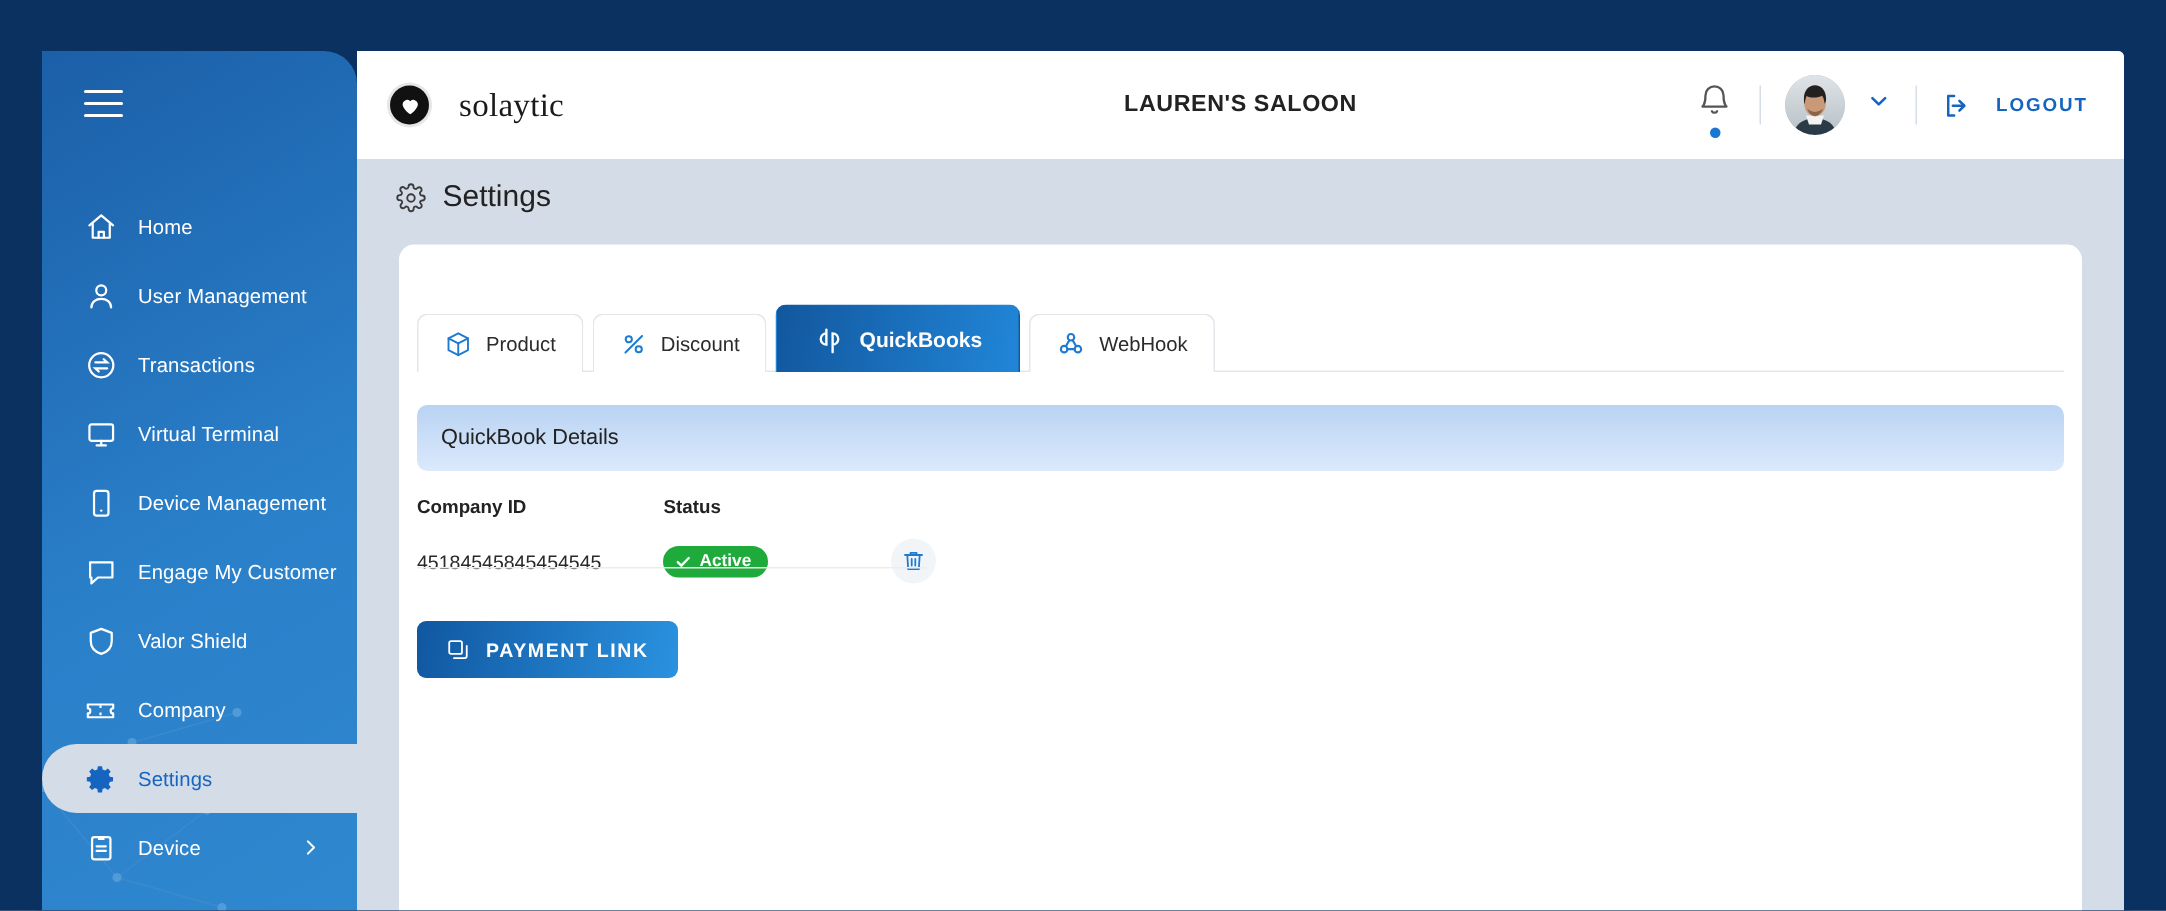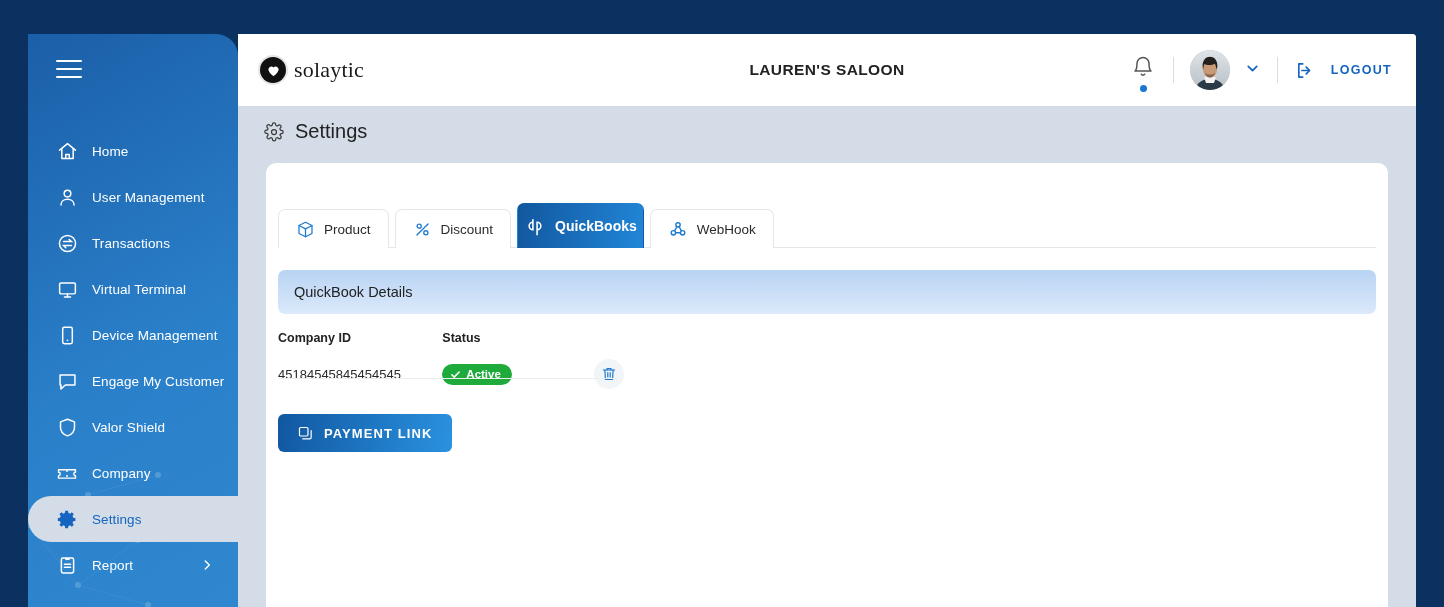--- a/index.html
+++ b/index.html
@@ -78,21 +78,21 @@
     display: flex; align-items: center;
   }
   #brand { display: flex; align-items: center; margin-left: 22px; }
   #brand-mark {
     width: 26px; height: 26px; border-radius: 50%;
     background: #111; display: flex; align-items: center; justify-content: center;
     box-shadow: 0 0 0 2px #e6e6e6;
   }
   #brand-name {
     font-family: "Liberation Serif", serif;
-    font-size: 22px; color: #1a1a1a; margin-left: 8px; letter-spacing: .2px;
+    font-size: 22px; color: #1a1a1a; margin-left: 20px; letter-spacing: .2px;
   }
   #store-title {
     position: absolute; left: 0; right: 0; text-align: center;
     font-size: 15.5px; font-weight: bold; color: #222; letter-spacing: .4px;
   }
   #topbar-right {
     position: absolute; right: 24px; top: 0; height: 72px;
     display: flex; align-items: center; gap: 0;
   }
   .tb-sep { width: 1px; height: 26px; background: #d7dde4; margin: 0 16px; }
@@ -135,21 +135,21 @@
     display: flex; align-items: center; gap: 9px;
     height: 39px; padding: 0 17px;
     background: #fff; border: 1px solid #e3e7ec;
     border-top-left-radius: 7px; border-top-right-radius: 7px;
     border-bottom: none;
     font-size: 13.5px; color: #2b2b2b; cursor: pointer; white-space: nowrap;
   }
   .tab.active {
     background: linear-gradient(100deg, #12579e 0%, #2186d8 100%);
     color: #fff; font-weight: bold; border-color: transparent;
-    height: 45px; padding: 0 6px; font-size: 14px;
+    height: 45px; padding: 0 24px; font-size: 14px;
   }
   .tab-ico { display: flex; align-items: center; }
   #tabs-underline {
     position: absolute; left: 12px; top: 84px; width: 1098px; height: 1px;
     background: #e3e7ec;
   }
 
   
   #banner {
     position: absolute; left: 12px; top: 107px;
@@ -325,21 +325,21 @@
       </div>
 
       <div class="nav-item" style="justify-content:flex-start;">
         <span class="nav-ico">
           <svg width="21" height="21" viewBox="0 0 24 24" fill="none" stroke="#fff" stroke-width="1.7" stroke-linejoin="round" stroke-linecap="round">
             <rect x="5" y="3.5" width="14" height="17" rx="1.8"></rect>
             <path d="M9.5 3.5h5v2.3h-5z" fill="#fff" stroke="none"></path>
             <path d="M8.5 10.5h7M8.5 14h7"></path>
           </svg>
         </span>
-        <span>Report</span>
+        <span>Device</span>
         <span style="position:absolute; right:24px; display:flex;">
           <svg width="14" height="14" viewBox="0 0 24 24" fill="none" stroke="#fff" stroke-width="2.4" stroke-linecap="round" stroke-linejoin="round">
             <path d="M9 5l7 7-7 7"></path>
           </svg>
         </span>
       </div>
 
     </div>
   </nav>
 

